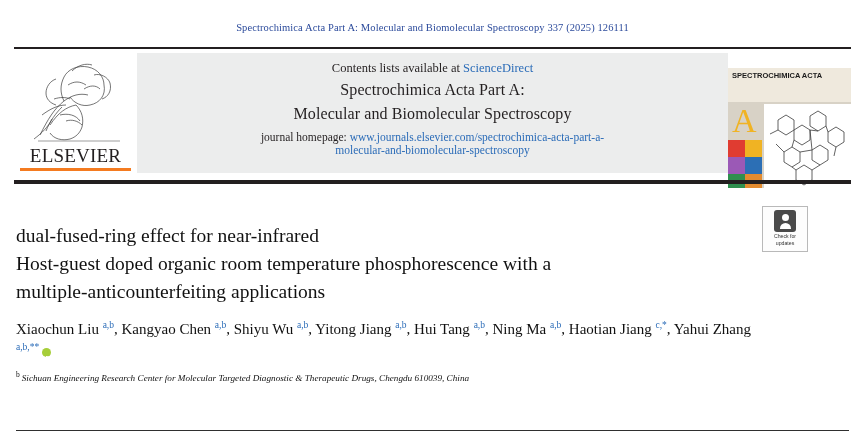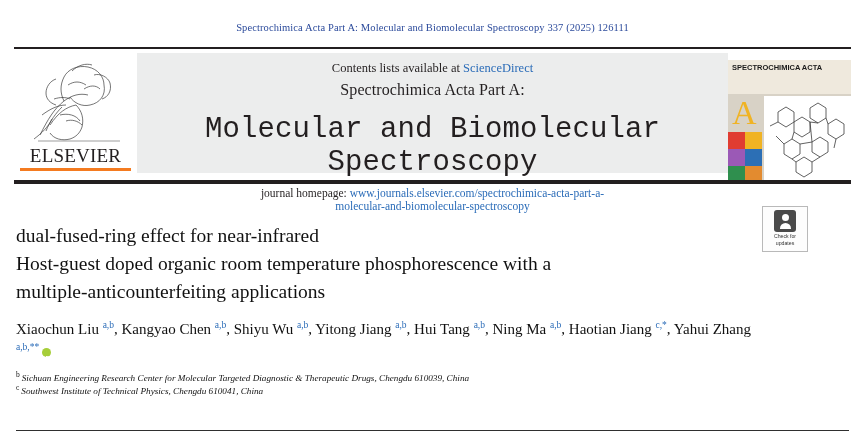--- a/index.html
+++ b/index.html
@@ -107,46 +107,45 @@
     color: #2b6cb8;
     margin-top: 36px;
   }
   .journal-title-1 {
     font-size: 16px;
     margin-top: 5px;
     color: #231f20;
     letter-spacing: 0.1px;
   }
   .journal-title-2 {
-    font-size: 29px;
-    margin-top: 14px;
+    font-size: 16px;
+    margin-top: 6px;
     color: #231f20;
     letter-spacing: 0.1px;
-    font-family: Liberation Mono, monospace;
   }
   .homepage {
     margin-top: 8px;
     font-size: 11.5px;
     color: #231f20;
   }
   .homepage a {
     color: #2b6cb8;
     text-decoration: none;
   }
   .homepage .url2 {
     display: block;
     color: #2b6cb8;
     margin-top: 1px;
   }
 
   
   .cover {
     position: absolute;
     left: 714px;
-    top: 7px;
+    top: 15px;
     width: 123px;
     height: 120px;
     overflow: hidden;
     background: #d8d2c6;
   }
   .cover-top {
     position: absolute;
     left: 0; top: 0; width: 123px; height: 34px;
     background: #efe9dd;
   }
@@ -430,17 +429,16 @@
   <div class="article-title">
     <div>dual-fused-ring effect for near-infrared</div>
     <div>Host-guest doped organic room temperature phosphorescence with a</div>
     <div>multiple-anticounterfeiting applications</div>
   </div>
 
   <div class="authors" id="author-list"><span>Xiaochun Liu </span><sup>a,b</sup>, <span>Kangyao Chen </span><sup>a,b</sup>, <span>Shiyu Wu </span><sup>a,b</sup>, <span>Yitong Jiang </span><sup>a,b</sup>, <span>Hui Tang </span><sup>a,b</sup>, <span>Ning Ma </span><sup>a,b</sup>, <span>Haotian Jiang </span><sup>c,*</sup>, <span>Yahui Zhang </span><sup>a,b,**</sup><span class="orcid"></span></div>
 
   <div class="affils" id="affil-list">
       <div><span class="mark">b</span><span>Sichuan Engineering Research Center for Molecular Targeted Diagnostic &amp; Therapeutic Drugs, Chengdu 610039, China</span></div>
-      <div><span class="mark">c</span><span>Southwest Institute of Technical Physics, Chengdu 610041, China</span></div>
     </div>
 
   <div class="rule-bottom"></div>
 </div>
 
 </body></html>

